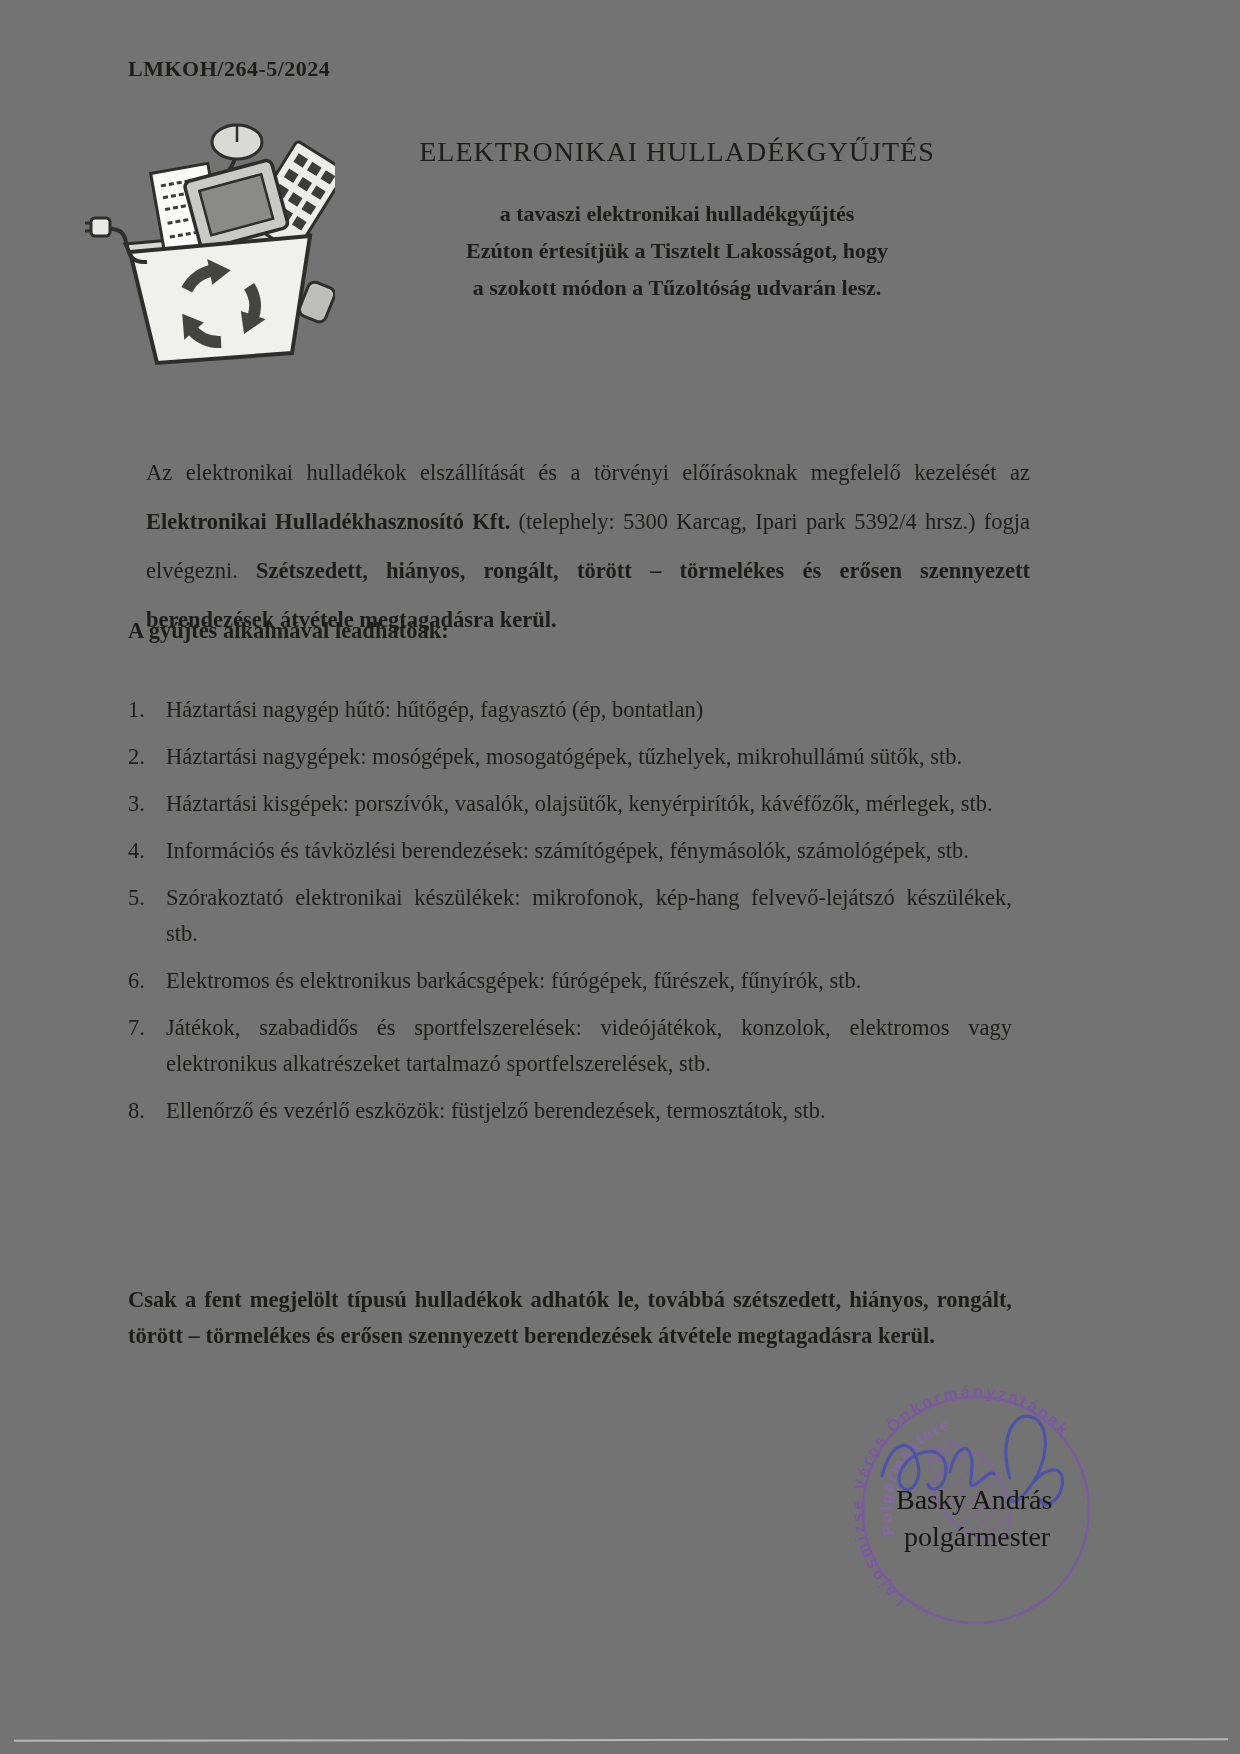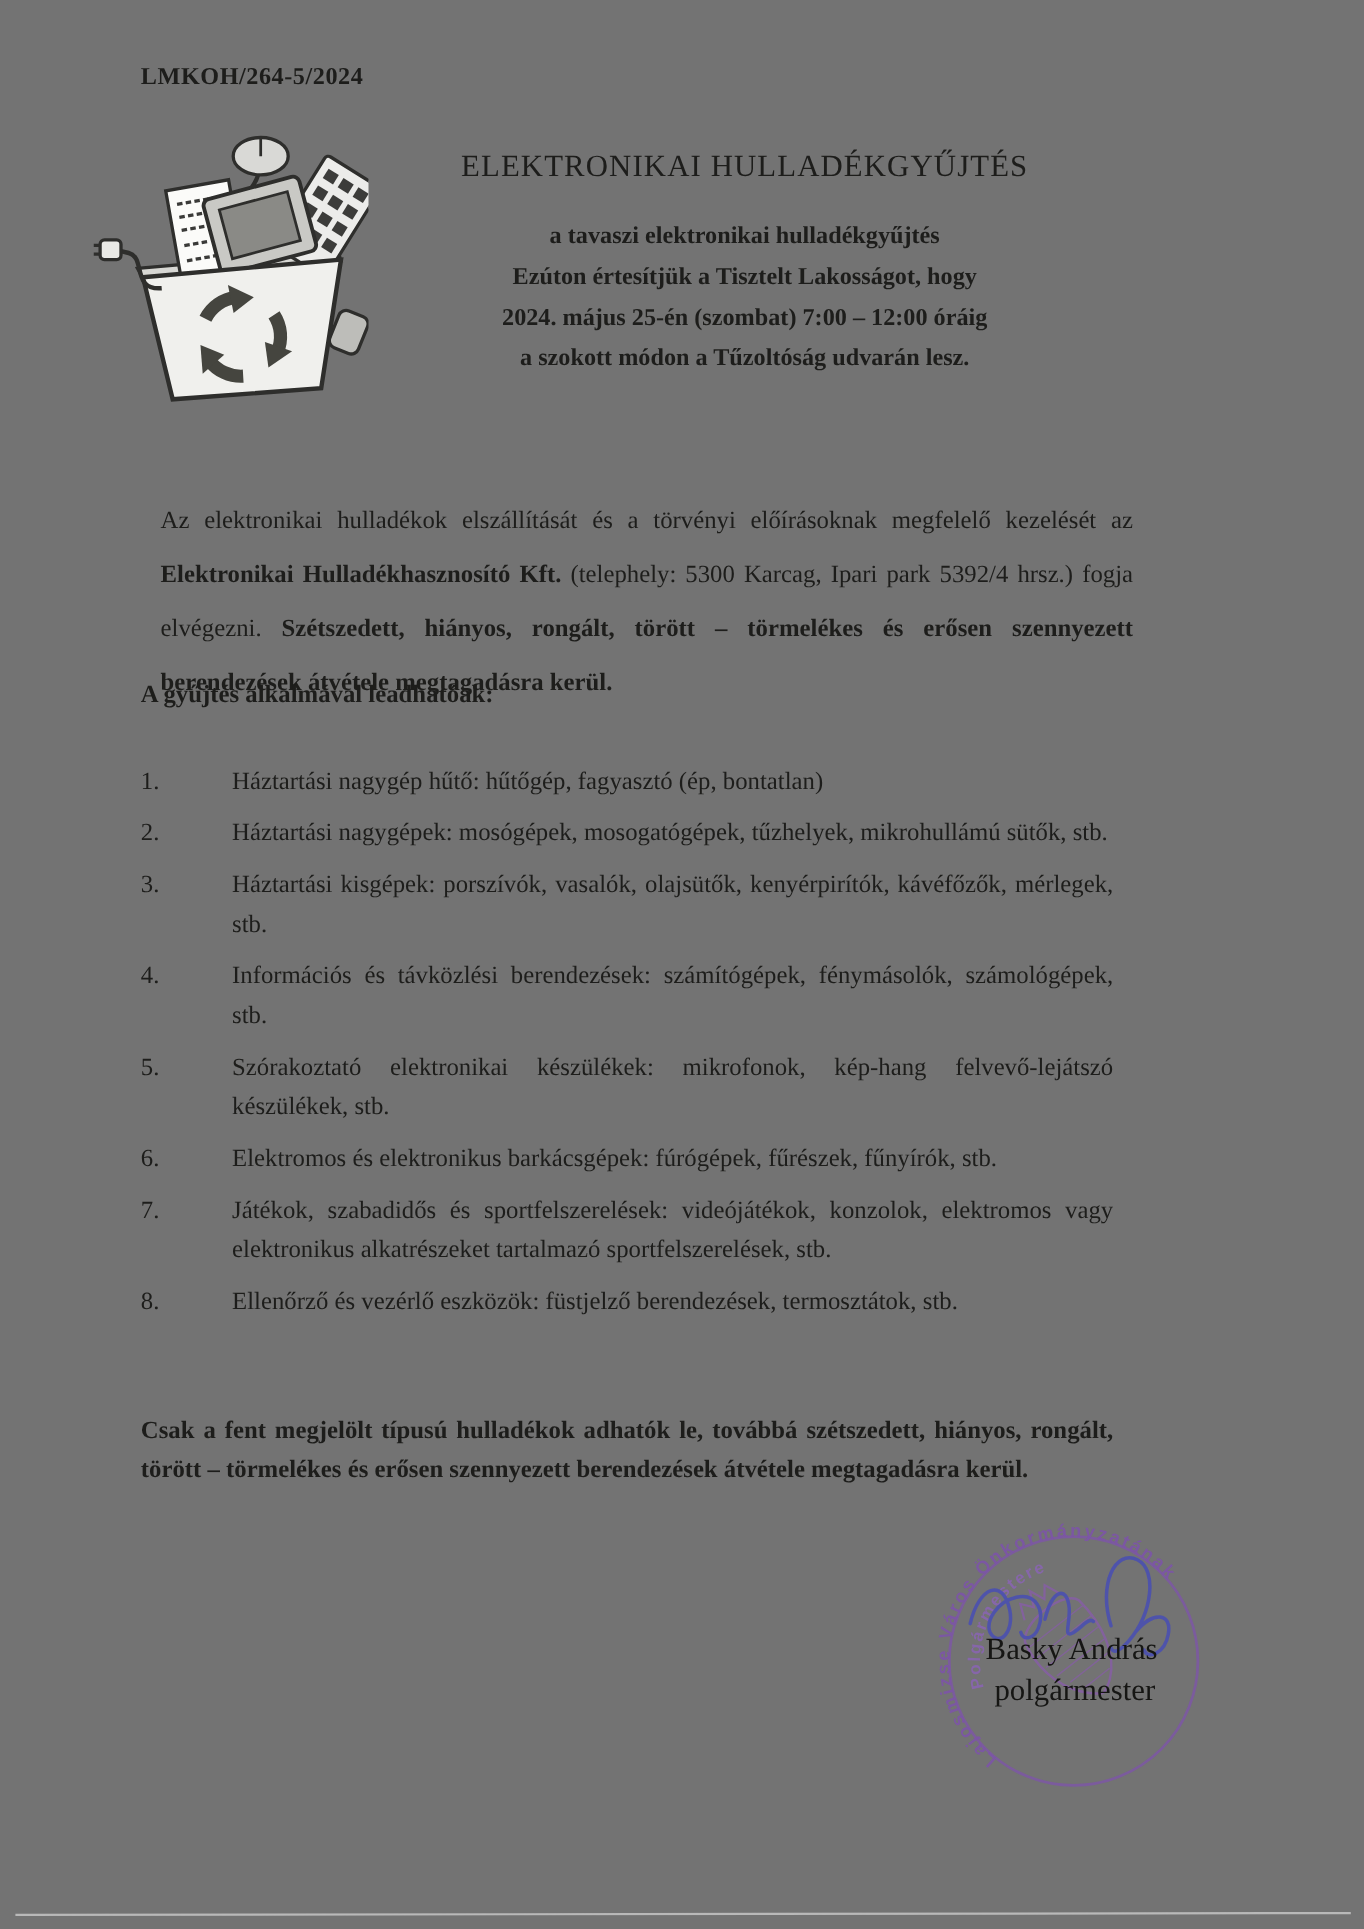--- a/index.html
+++ b/index.html
@@ -12,21 +12,21 @@
   .clipart{position:absolute;left:85px;top:112px;width:250px;height:255px;}
   .header-text{position:absolute;left:338px;top:122px;width:678px;text-align:center;}
   .title{font-size:28px;font-weight:normal;letter-spacing:1px;margin:14px 0 27px 0;}
   .intro-line{font-size:22px;font-weight:bold;line-height:37px;white-space:nowrap;}
   .para1{position:absolute;left:128px;top:430px;width:884px;margin:18px;font-size:22.5px;line-height:49px;text-align:justify;}
   .para1 b{font-weight:bold;}
   .list-heading{position:absolute;left:128px;top:618px;font-size:22.5px;font-weight:bold;}
   .list{position:absolute;left:128px;top:692px;width:884px;}
   .list-item{display:flex;margin-bottom:11px;font-size:22.5px;line-height:36px;}
   .list-item .num{width:38px;flex:0 0 38px;}
-  .list-item .txt{flex:1;text-align:justify;margin-left:45px;}
+  .list-item .txt{flex:1;text-align:justify;}
   .closing{position:absolute;left:128px;top:1282px;width:884px;margin:0;font-size:22.5px;font-weight:bold;line-height:36px;text-align:justify;}
   .stamp-svg{position:absolute;left:846px;top:1380px;width:260px;height:260px;}
   .sig-name{position:absolute;left:896px;top:1484px;font-size:28px;color:#161614;text-align:right;}
   .sig-title{position:absolute;left:904px;top:1521px;font-size:28px;color:#161614;}
   .bottom-line{position:absolute;left:14px;top:1739px;width:1214px;height:2px;background:#b9b9b9;transform:rotate(-.08deg);}
 </style>
 </head>
 <body>
 
 <div class="page">
@@ -100,21 +100,20 @@
       <line x1="6" y1="111" x2="0" y2="111" stroke="#2e2e2c" stroke-width="3"></line>
       <line x1="6" y1="119" x2="0" y2="119" stroke="#2e2e2c" stroke-width="3"></line>
     </g>
   </svg>
 
   <div class="header-text">
     <h1 class="title">ELEKTRONIKAI HULLADÉKGYŰJTÉS</h1>
     <div>
       <div class="intro-line">a tavaszi elektronikai hulladékgyűjtés</div>
       <div class="intro-line">Ezúton értesítjük a Tisztelt Lakosságot, hogy</div>
-      <div class="intro-line">2024. május 25-én (szombat) 7:00 – 12:00 óráig</div>
       <div class="intro-line">a szokott módon a Tűzoltóság udvarán lesz.</div>
     </div>
   </div>
 
   <p class="para1"><span>Az elektronikai hulladékok elszállítását és a törvényi előírásoknak megfelelő kezelését az </span><b>Elektronikai Hulladékhasznosító Kft.</b><span> (telephely: 5300 Karcag, Ipari park 5392/4 hrsz.) fogja elvégezni. </span><b>Szétszedett, hiányos, rongált, törött – törmelékes és erősen szennyezett berendezések átvétele megtagadásra kerül.</b></p>
 
   <div class="list-heading">A gyűjtés alkalmával leadhatóak:</div>
 
   <div class="list">
     <div class="list-item">

